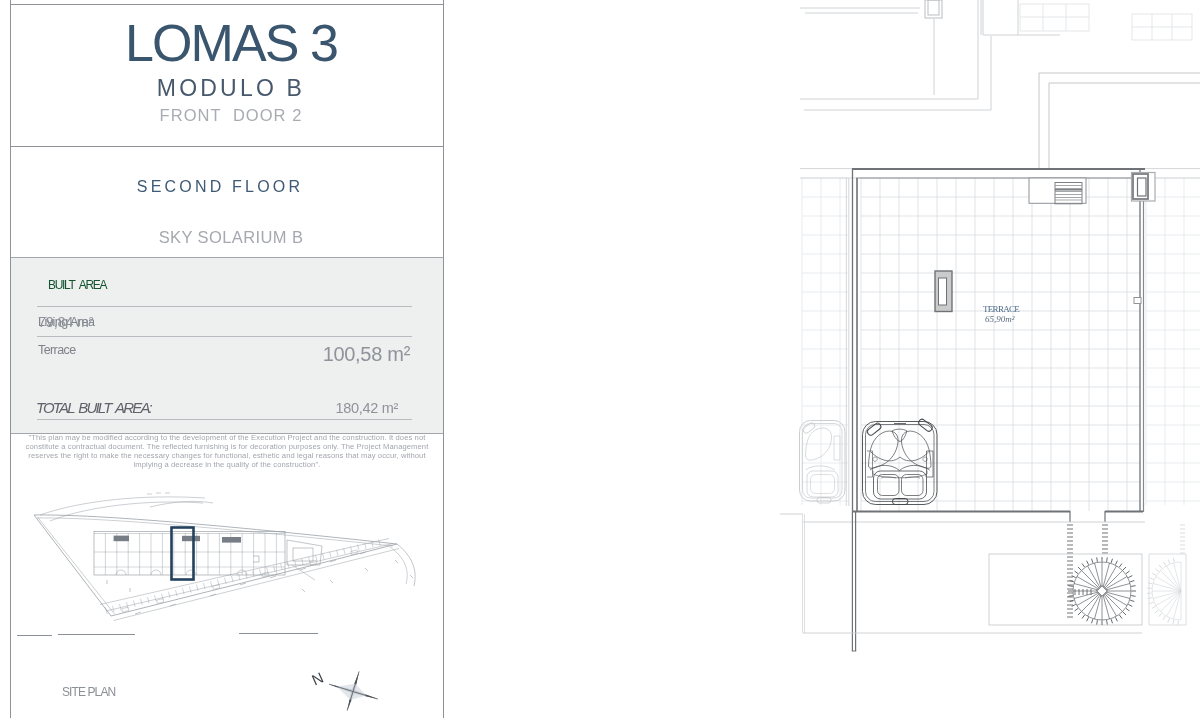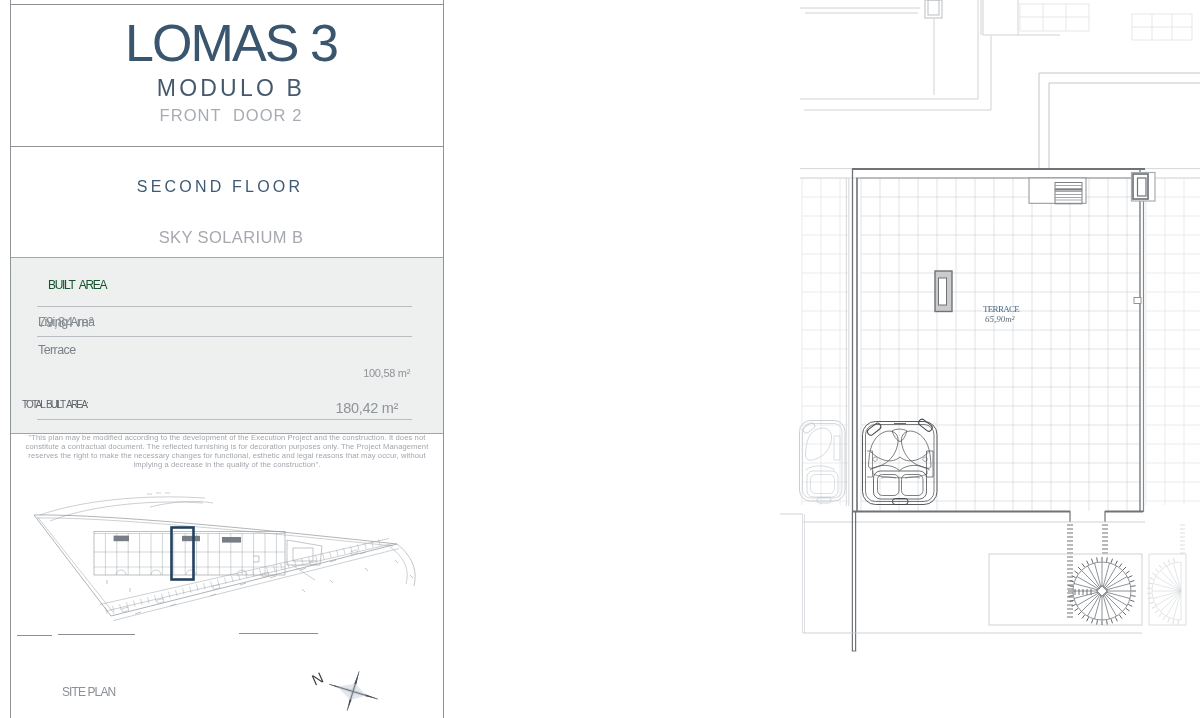--- a/index.html
+++ b/index.html
@@ -32,23 +32,23 @@
 <div class="abs" style="left:48px;top:277.9px;font-size:12px;letter-spacing:-1.3px;color:#14532d;">BUILT&nbsp;&nbsp;AREA</div>
 
 <div class="abs" style="left:37px;top:306px;width:375px;height:1px;background:#b9bcc0;"></div>
 
 <div class="abs" style="left:38px;top:314.6px;font-size:12.5px;letter-spacing:-0.5px;color:#7d8289;text-align:center;">Living Area</div>
 <div class="abs" style="left:38px;top:314.2px;width:372px;font-size:14.5px;letter-spacing:-0.25px;color:#8f939a;">79,84 m²</div>
 
 <div class="abs" style="left:37px;top:336px;width:375px;height:1px;background:#b9bcc0;"></div>
 
 <div class="abs" style="left:38px;top:343.4px;font-size:12.5px;letter-spacing:-0.6px;color:#7d8289;">Terrace</div>
-<div class="abs" style="left:38px;top:343.2px;width:372px;text-align:right;font-size:11px;letter-spacing:-0.3px;color:#8f939a;margin-top:24px;">100,58 m²</div>
-
-<div class="abs" style="left:22px;top:399.3px;font-size:10px;letter-spacing:-1.85px;color:#5f646b;">TOTAL&nbsp;&nbsp;BUILT&nbsp;&nbsp;AREA:</div>
+<div class="abs" style="left:38px;top:343.2px;width:372px;text-align:right;font-size:20px;letter-spacing:-0.3px;color:#8f939a;">100,58 m²</div>
+
+<div class="abs" style="left:36px;top:399.3px;font-size:15px;letter-spacing:-1.85px;color:#5f646b;font-style:italic;">TOTAL&nbsp;&nbsp;BUILT&nbsp;&nbsp;AREA:</div>
 <div class="abs" style="left:26px;top:400.2px;width:372px;text-align:right;font-size:14.5px;letter-spacing:-0.3px;color:#8f939a;">180,42 m²</div>
 
 <div class="abs" style="left:37px;top:418.5px;width:375px;height:1px;background:#b9bcc0;"></div>
 
 <div class="abs ctr" style="left:23px;top:432.5px;width:408px;font-size:7.6px;letter-spacing:0.1px;line-height:9px;color:#a2a6ac;">"This plan may be modified according to the development of the Execution Project and the construction. It does not<br>constitute a contractual document. The reflected furnishing is for decoration purposes only. The Project Management<br>reserves the right to make the necessary changes for functional, esthetic and legal reasons that may occur, without<br>implying a decrease in the quality of the construction".</div>
 
 <svg class="abs" style="left:10px;top:485px;" width="430" height="165" viewBox="0 0 430 165">
   <g fill="none" stroke="#9aa0a6" stroke-width="0.6">
 
     <g stroke="#a9afb5" stroke-width="0.6">

